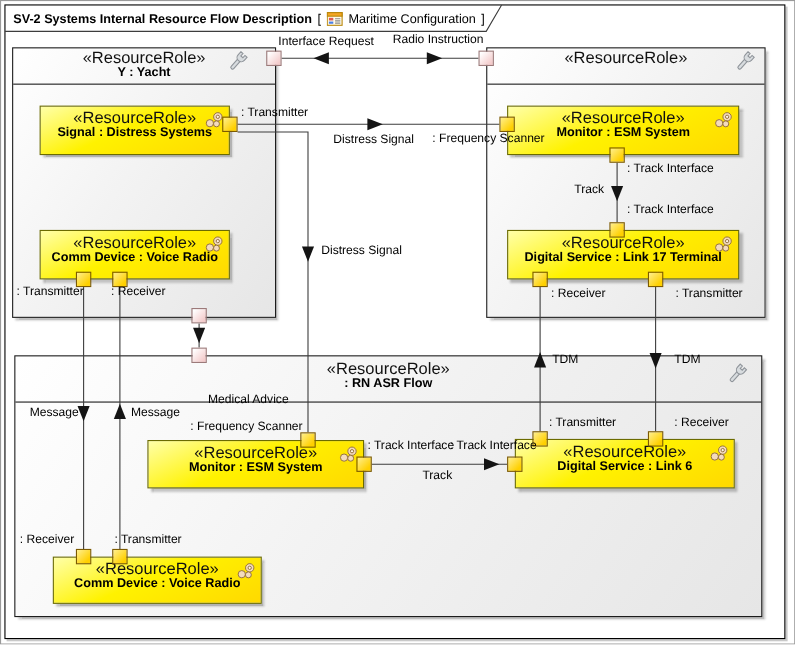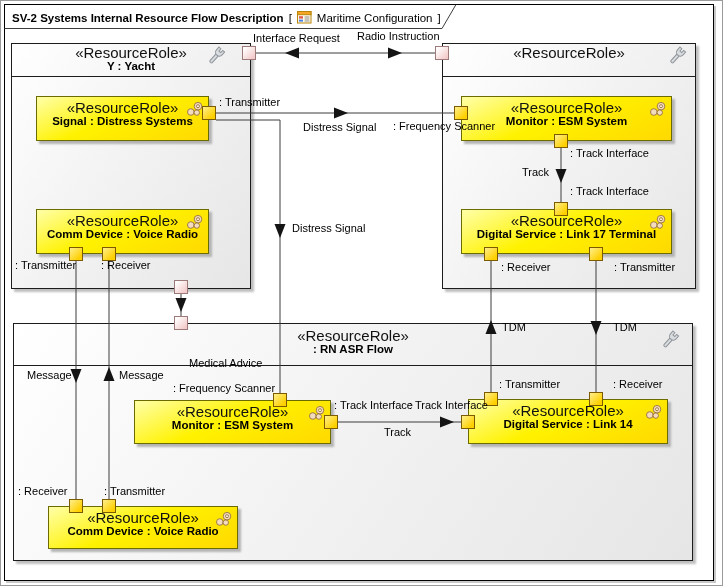--- a/index.html
+++ b/index.html
@@ -195,21 +195,21 @@
   <div class="block" style="left:133px;top:399px;width:197px;height:44px;">
     <span class="stp">«ResourceRole»</span>
     <span class="nm">Monitor : ESM System</span>
     <svg class="roleicon" viewBox="0 0 19 16">
         <use href="#roleicon"></use>
       </svg>
   </div>
 
   <div class="block" style="left:467px;top:398px;width:200px;height:45px;">
     <span class="stp">«ResourceRole»</span>
-    <span class="nm">Digital Service : Link 14</span>
+    <span class="nm">Digital Service : Link 6</span>
     <svg class="roleicon" viewBox="0 0 19 16">
         <use href="#roleicon"></use>
       </svg>
   </div>
 
   <div class="block" style="left:47px;top:505px;width:190px;height:43px;">
     <span class="stp">«ResourceRole»</span>
     <span class="nm">Comm Device : Voice Radio</span>
     <svg class="roleicon" viewBox="0 0 19 16">
         <use href="#roleicon"></use>

